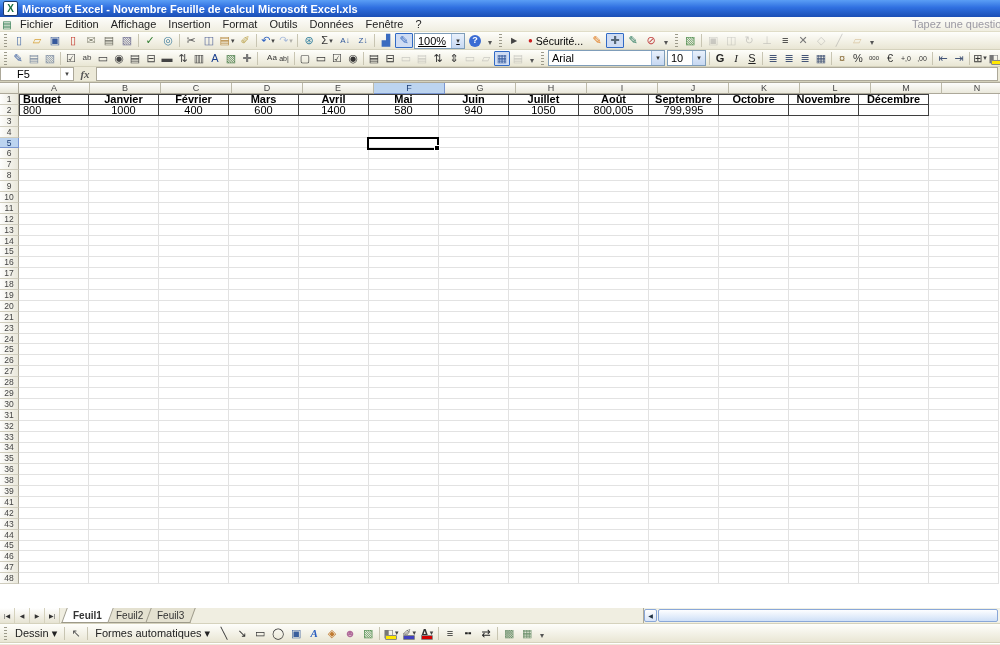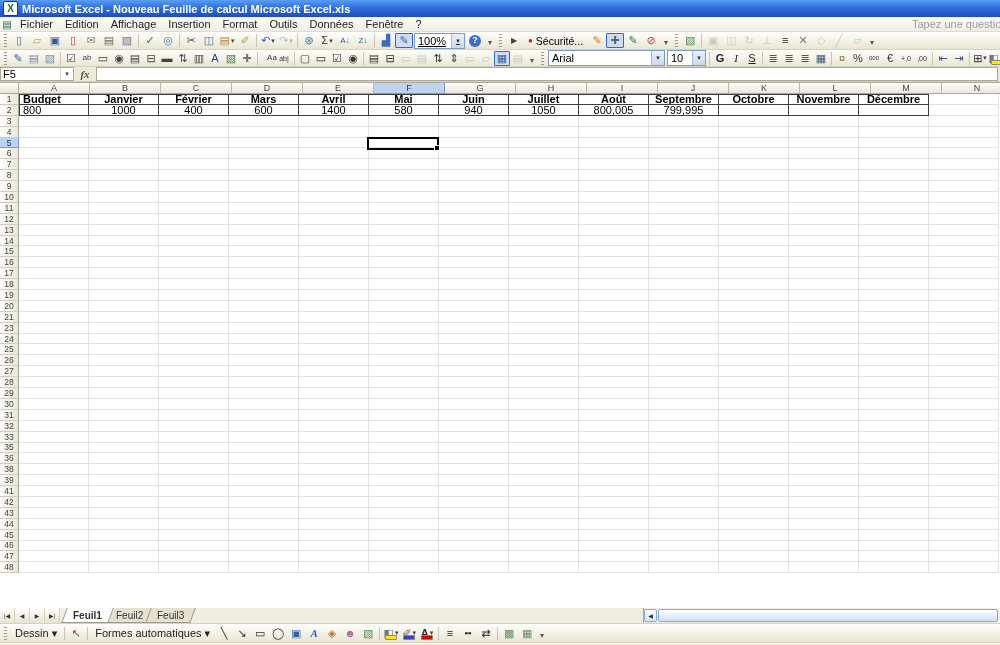--- a/index.html
+++ b/index.html
@@ -42,21 +42,21 @@
   .combo .dda{width:12px;height:100%;margin-left:auto;flex:none;
     background:linear-gradient(#e9f1fc,#c7d8f2);border-left:1px solid #9ebcdf;
     font-size:7px;display:flex;align-items:center;justify-content:center;color:#333}
   .menubtn{height:16px;display:flex;align-items:center;gap:3px;background:transparent;border:none;
     font-size:11px;padding:0 5px;font-family:"Liberation Sans",sans-serif;color:#222}
   .round{border-radius:50%;width:12px;height:12px;display:flex;align-items:center;justify-content:center;
     font-size:9px;font-weight:bold}
   
   .fbar{height:14px;display:flex;align-items:center;background:#ece9d8;border-bottom:1px solid #d5d2bd}
   .namebox{width:72px;height:12px;background:#fff;border:1px solid #aca899;display:flex;align-items:center;flex:none}
-  .namebox .nv{padding-left:2px}
+  .namebox .nv{padding-left:16px}
   .namebox .nba{margin-left:auto;width:12px;height:100%;font-size:7px;display:flex;align-items:center;
     justify-content:center;color:#444;border-left:1px solid #d8d5c8}
   .fxlbl{width:22px;text-align:center;font-family:"Liberation Serif",serif;font-style:italic;
     font-weight:bold;color:#555;flex:none}
   .finput{flex:1;height:12px;background:#fff;border:1px solid #aca899;margin-right:2px;font-size:11px}
   
   .sheet{position:relative;height:525px;background:#fff;overflow:hidden;border-top:1px solid #aca899}
   .colhdr{display:flex;height:11px}
   .corner{flex:none;width:18px;background:linear-gradient(180deg,#fdfdfc,#e6e4d6);
     border-right:1px solid #aca899;border-bottom:1px solid #aca899}
@@ -98,21 +98,21 @@
     background:linear-gradient(#fdfeff,#cfe0f7);border:1px solid #89a7d8;box-sizing:border-box}
   
   .statusbar{height:9px;background:#ece9d8;border-top:1px solid #fff;display:flex;align-items:center;
     font-size:9px;color:#333;padding-left:4px}
 </style>
 </head>
 <body>
 
 <div class="titlebar">
   <div class="xlicon">X</div>
-  <span>Microsoft Excel - Nouveau Feuille de calcul Microsoft Excel.xls</span>
+  <span>Microsoft Excel - Novembre Feuille de calcul Microsoft Excel.xls</span>
 </div>
 
 <div class="menubar">
   <span class="menudoc">▤</span>
   <span id="menu-items" style="display: flex;">
       <span class="menu-item">Fichier</span>
       <span class="menu-item">Edition</span>
       <span class="menu-item">Affichage</span>
       <span class="menu-item">Insertion</span>
       <span class="menu-item">Format</span>
@@ -997,20 +997,37 @@
       <div class="cell"></div>
       <div class="cell"></div>
       <div class="cell"></div>
       <div class="cell"></div>
       <div class="cell"></div>
       <div class="cell"></div>
       <div class="cell"></div>
       <div class="cell"></div>
     </div>
     <div class="grow">
+      <div class="rh">34</div>
+      <div class="cell al"></div>
+      <div class="cell"></div>
+      <div class="cell"></div>
+      <div class="cell"></div>
+      <div class="cell"></div>
+      <div class="cell"></div>
+      <div class="cell"></div>
+      <div class="cell"></div>
+      <div class="cell"></div>
+      <div class="cell"></div>
+      <div class="cell"></div>
+      <div class="cell"></div>
+      <div class="cell"></div>
+      <div class="cell"></div>
+    </div>
+    <div class="grow">
       <div class="rh">35</div>
       <div class="cell al"></div>
       <div class="cell"></div>
       <div class="cell"></div>
       <div class="cell"></div>
       <div class="cell"></div>
       <div class="cell"></div>
       <div class="cell"></div>
       <div class="cell"></div>
       <div class="cell"></div>

